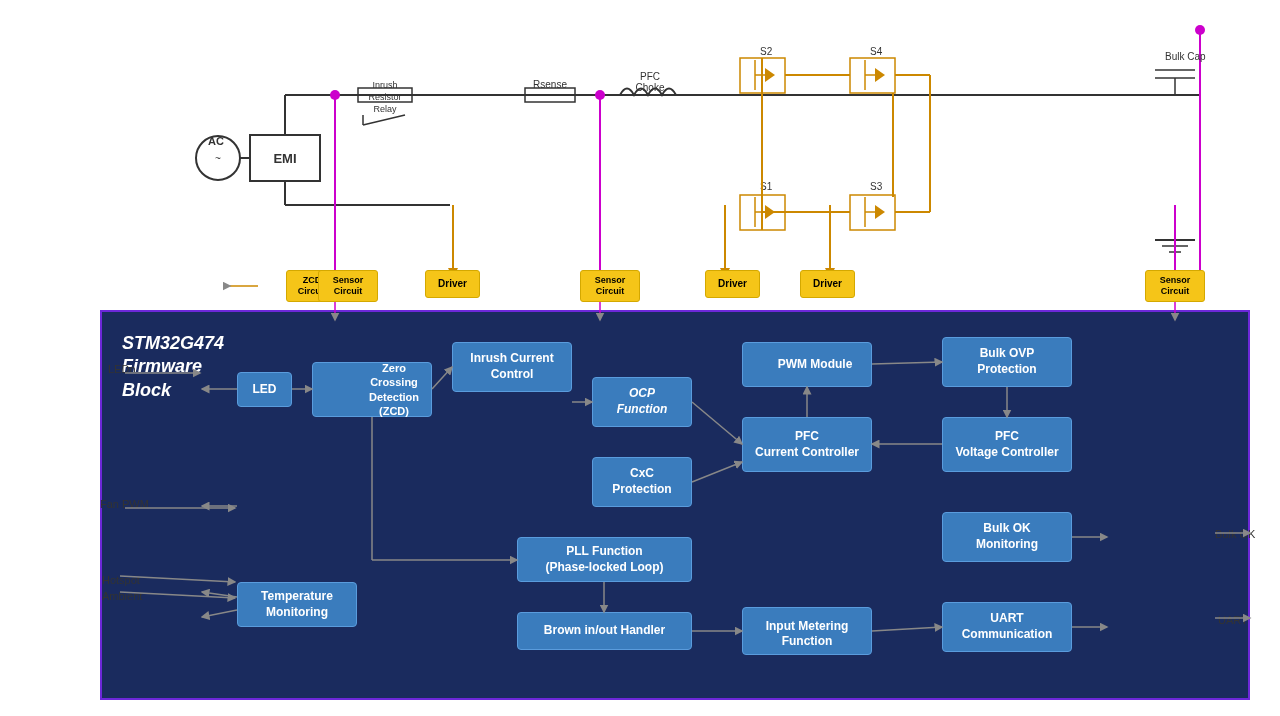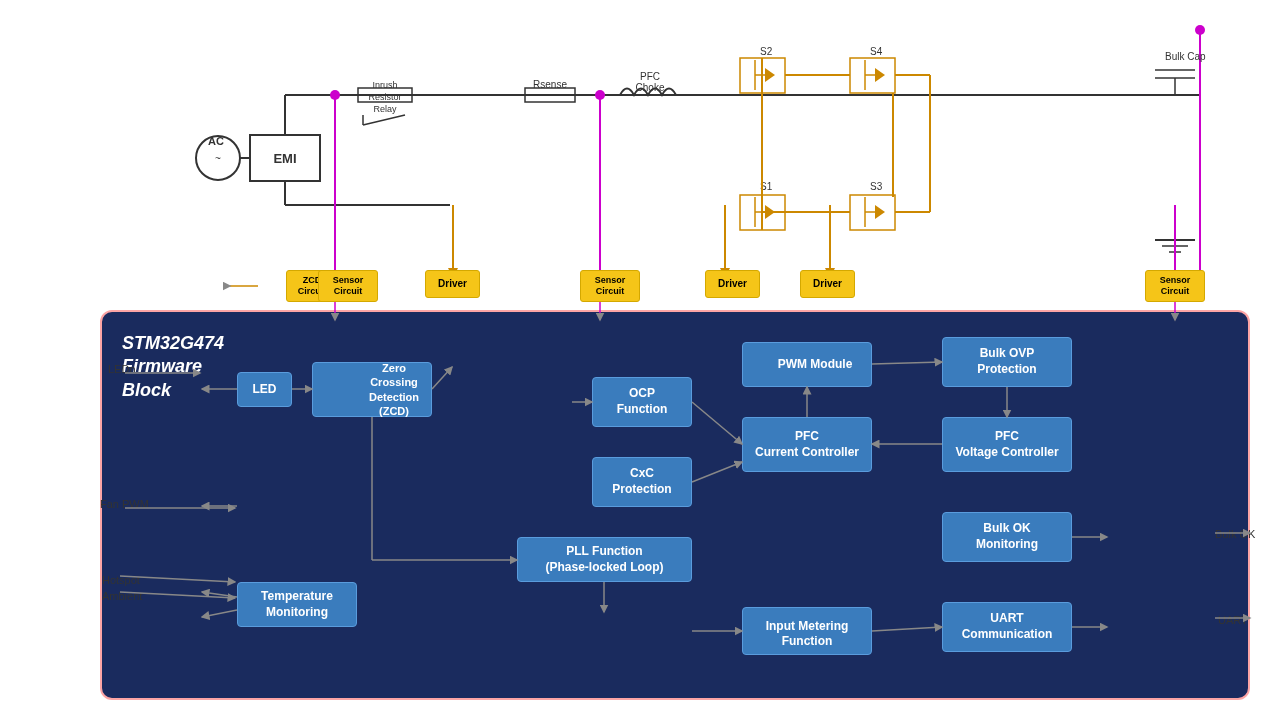--- a/index.html
+++ b/index.html
@@ -19,22 +19,22 @@
     }
 
     
     .firmware-block {
       position: absolute;
       top: 310px;
       left: 100px;
       width: 1150px;
       height: 390px;
       background: #1a2b5e;
-      border: 2px solid #fca5a5;
-      border-radius: 12px;
+      border: 2px solid #6d28d9;
+      border-radius: 0;
     }
 
     .firmware-title {
       position: absolute;
       top: 20px;
       left: 20px;
       color: #fff;
       font-size: 18px;
       font-style: italic;
       font-weight: bold;
@@ -252,33 +252,39 @@
 
     <div class="func-block" style="left:210px; top:50px; width:120px; height:55px; font-size:11px;padding-left:48px;">
       <span>Zero Crossing<br>Detection<br>(ZCD)</span>
     </div>
 
 
     <div class="func-block" style="left:135px; top:270px; width:120px; height:45px;">
       <span>Temperature<br>Monitoring</span>
     </div>
 
-
-    <div class="func-block" style="left:490px; top:65px; width:100px; height:50px;">
+    <div class="func-block" style="left:350px; top:30px; width:120px; height:50px;">
+      <span>Inrush Current<br>Control</span>
+    </div>
+
+    <div class="func-block" style="left:490px; top:65px; width:100px; height:50px;font-style:italic;">
       <span>OCP<br>Function</span>
     </div>
 
     <div class="func-block" style="left:490px; top:145px; width:100px; height:50px;">
       <span>CxC<br>Protection</span>
     </div>
 
     <div class="func-block" style="left:415px; top:225px; width:175px; height:45px;">
       <span>PLL Function<br>(Phase-locked Loop)</span>
     </div>
 
+    <div class="func-block" style="left:415px; top:300px; width:175px; height:38px;">
+      <span>Brown in/out Handler</span>
+    </div>
 
     <div class="func-block" style="left:640px; top:30px; width:130px; height:45px;padding-left:20px;">
       <span>PWM Module</span>
     </div>
 
     <div class="func-block" style="left:640px; top:105px; width:130px; height:55px;">
       <span>PFC<br>Current Controller</span>
     </div>
 
     <div class="func-block" style="left:640px; top:295px; width:130px; height:48px;align-items:flex-end;">

